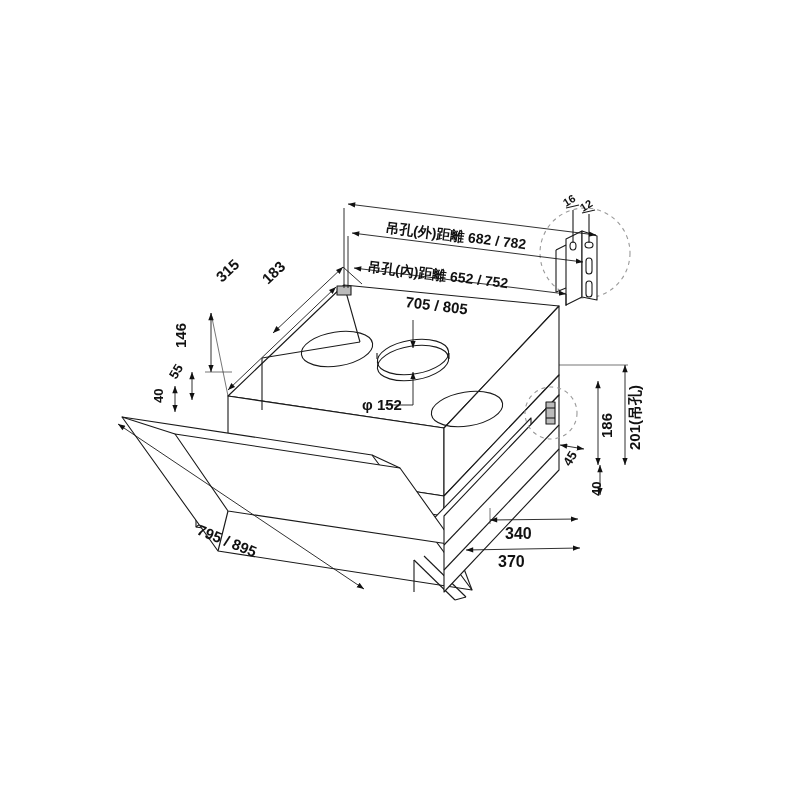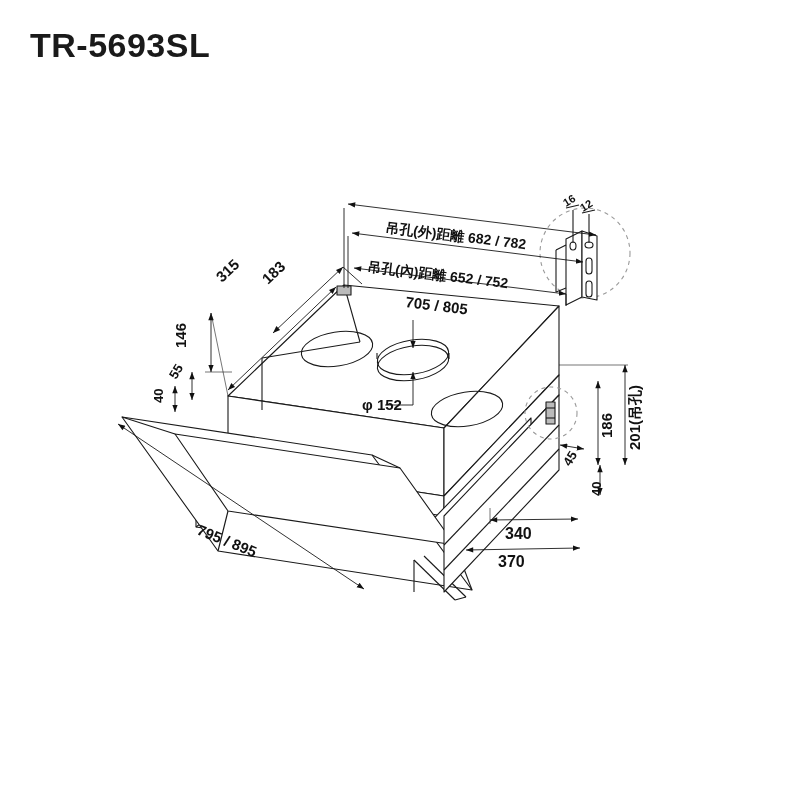--- a/index.html
+++ b/index.html
@@ -46,21 +46,20 @@
     font-family: "Liberation Sans", sans-serif;
     font-weight: bold;
     fill: #111111;
   }
 </style>
 </head>
 <body>
 
 <div id="page-root">
 
-  <div class="title">TR-5693SL</div>
 
   <div class="drawing-wrap">
     <svg class="drawing" viewBox="0 0 800 800" xmlns="http://www.w3.org/2000/svg">
 
       <defs>
         <marker id="arrEnd" markerWidth="9" markerHeight="9" refX="8" refY="3" orient="auto" markerUnits="strokeWidth">
           <path d="M0,0 L8,3 L0,6 z" fill="#111111"></path>
         </marker>
         <marker id="arrStart" markerWidth="9" markerHeight="9" refX="0" refY="3" orient="auto" markerUnits="strokeWidth">
           <path d="M8,0 L0,3 L8,6 z" fill="#111111"></path>

